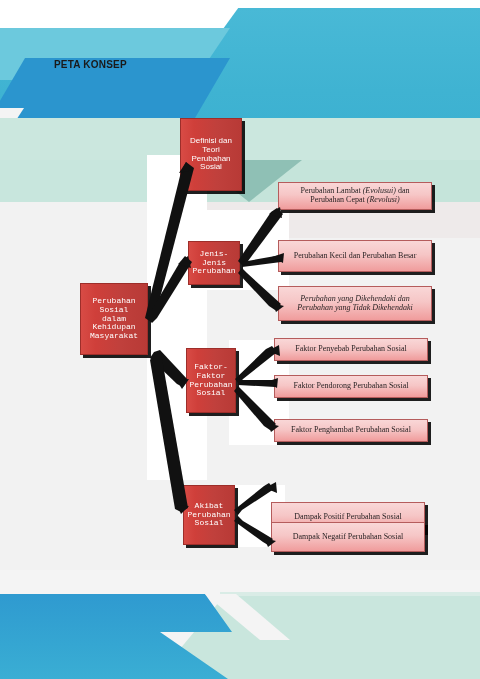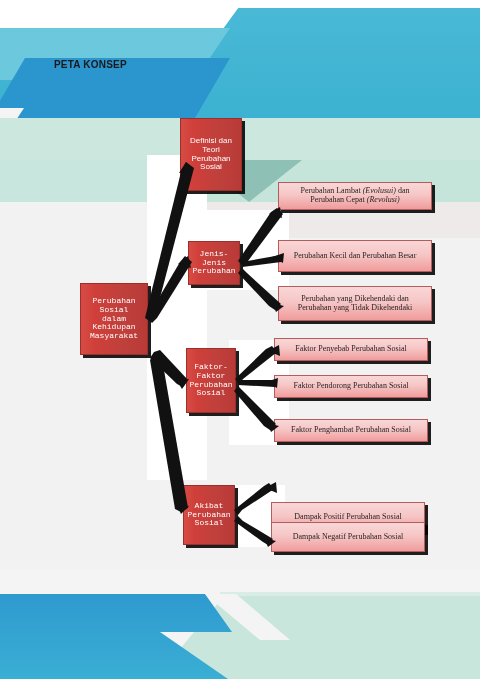--- a/index.html
+++ b/index.html
@@ -226,21 +226,21 @@
       <div>
         <span>Perubahan Cepat </span><em>(Revolusi)</em>
       </div>
     </div>
   </div>
 
   <div class="node node-pink" style="left:278px;top:240px;width:154px;height:32px;">
     <div>Perubahan Kecil dan Perubahan Besar</div>
   </div>
 
-  <div class="node node-pink" style="left:278px;top:286px;width:154px;height:35px;">
+  <div class="node node-pink" style="left:278px;top:286px;width:154px;height:35px;font-style:italic;">
     <div>
       <div>Perubahan yang Dikehendaki dan</div>
       <div>Perubahan yang Tidak Dikehendaki</div>
     </div>
   </div>
 
   <div class="node node-red" style="left:186px;top:348px;width:50px;height:65px;">
     <div>
       <div>Faktor-</div>
       <div>Faktor</div>

